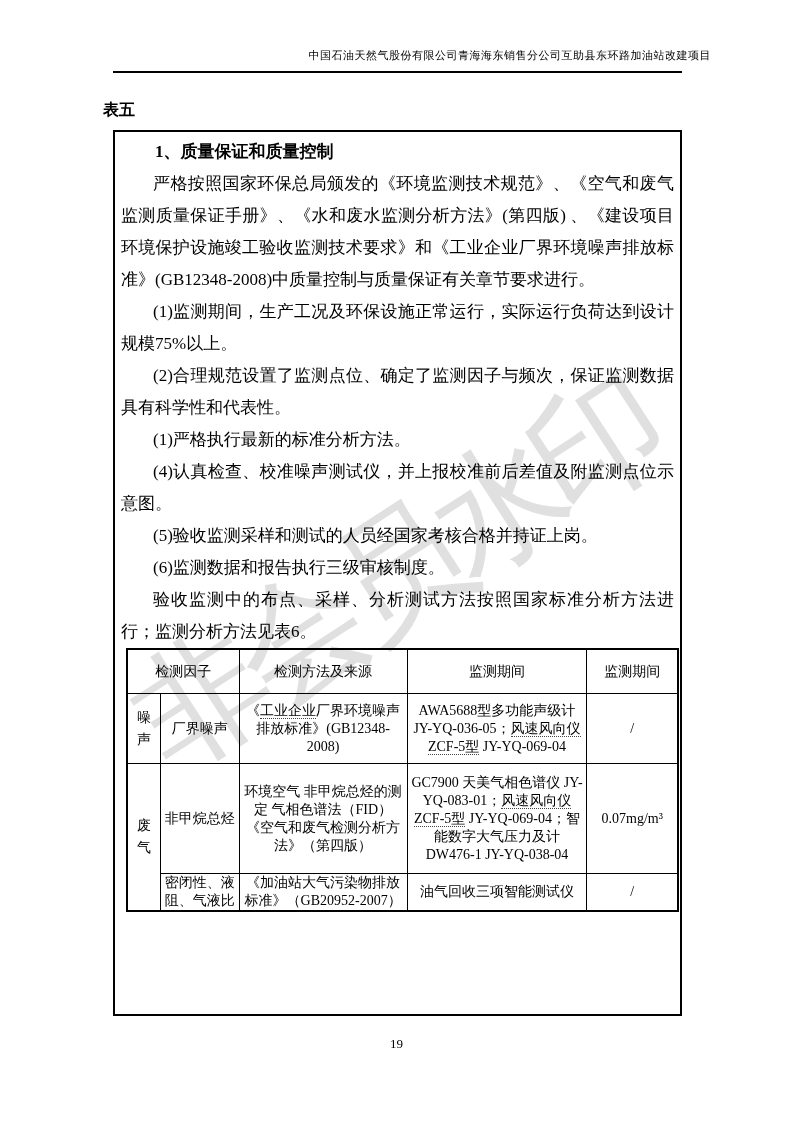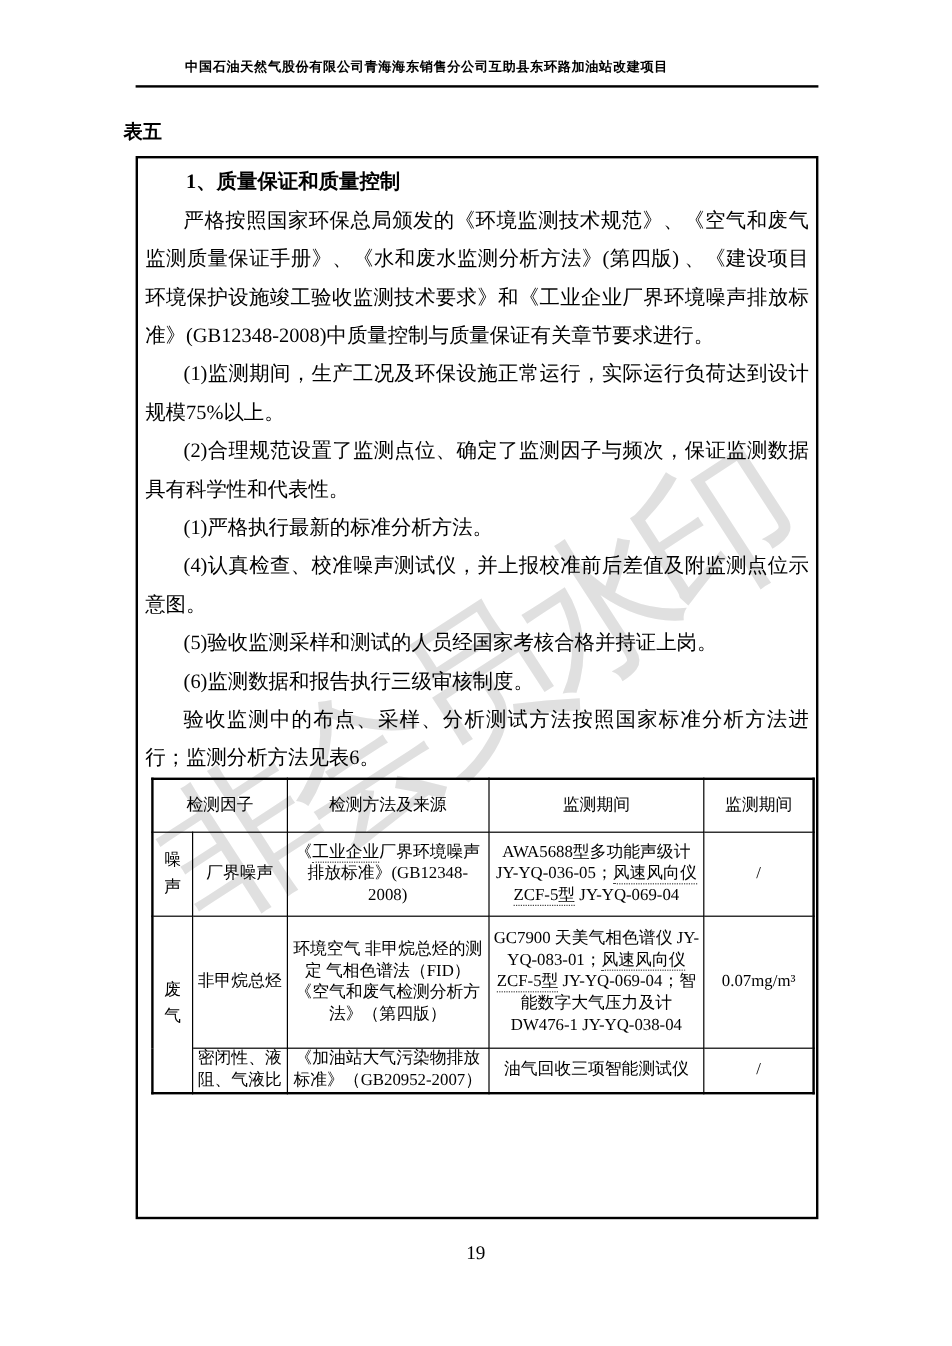--- a/index.html
+++ b/index.html
@@ -10,22 +10,22 @@
   }
   .watermark{
     position:absolute;left:395px;top:575px;
     transform:translate(-50%,-50%) rotate(-33deg);
     font-size:132px;letter-spacing:-14px;white-space:nowrap;
     color:#e0e0e0;z-index:0;font-family:"Liberation Sans",sans-serif;
     user-select:none;
   }
   .layer{position:absolute;left:0;top:0;width:793px;height:1122px;z-index:1;}
   .doc-header{
-    position:absolute;left:0;top:48px;width:711px;text-align:center;
-    font-size:11px;font-weight:bold;letter-spacing:.5px;
+    position:absolute;left:0;top:48px;width:711px;text-align:right;
+    font-size:11px;font-weight:normal;letter-spacing:.5px;
   }
   .header-rule{
     position:absolute;left:113px;top:71px;width:569px;height:0;
     border-top:2px solid #000;
   }
   .table5-label{
     position:absolute;left:103px;top:100px;font-size:16px;font-weight:bold;
   }
   .main-box{
     position:absolute;left:113px;top:130px;width:553px;height:878px;
@@ -61,21 +61,21 @@
   .col-limit{width:90px;}
   .row-noise{height:70px;}
   .row-gas1{height:110px;}
   .row-gas2{height:36px;line-height:17px;}
   .vtext{display:inline-block;width:15px;word-break:break-all;line-height:22px;}
   .cell-left{text-align:left;}
   .u-dot{border-bottom:1.5px dotted #444;}
   .limit-cell{font-size:13px;}
   .page-number{
     position:absolute;left:0;top:1036px;width:793px;text-align:center;
-    font-size:16px;
+    font-size:13px;
   }
 </style>
 </head>
 <body>
 
 <div class="watermark">非会员水印</div>
 
 <div class="layer">
 
   <div class="doc-header">中国石油天然气股份有限公司青海海东销售分公司互助县东环路加油站改建项目</div>

